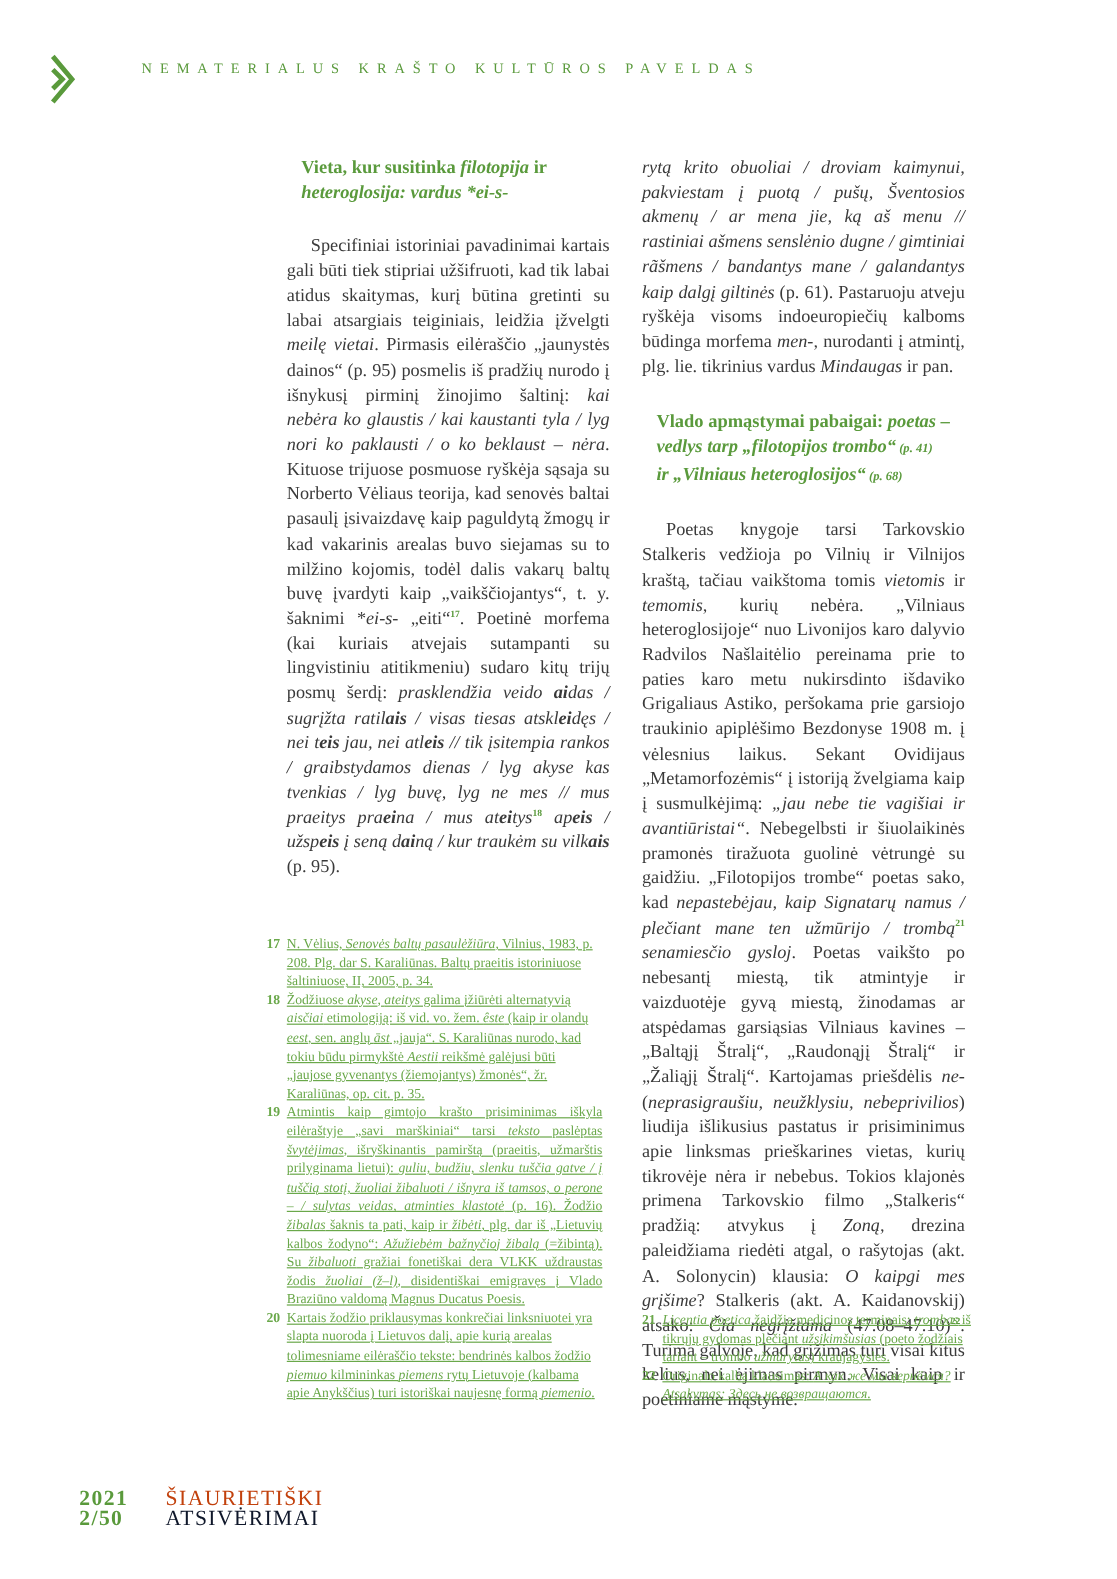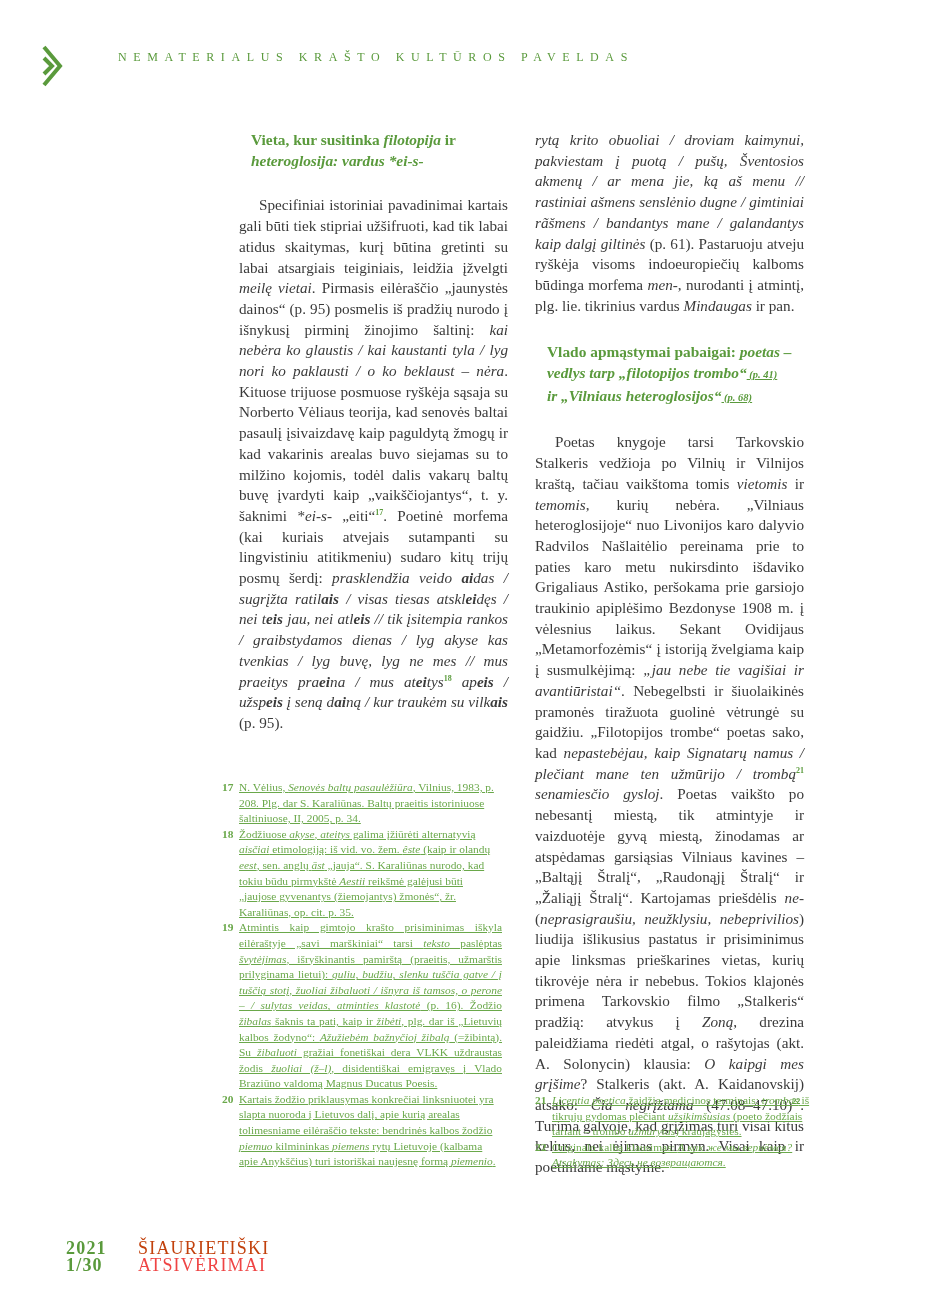--- a/index.html
+++ b/index.html
@@ -6,37 +6,37 @@
   body { width: 931px; height: 1316px; position: relative; overflow: hidden;
          font-family: "Liberation Serif", "DejaVu Serif", serif; color: #3a3a3a; }
   .chev { position: absolute; left: 40px; top: 44px; width: 28px; height: 44px; }
   .running-head { position: absolute; left: 118px; top: 50px; font-size: 12px;
         letter-spacing: 6.6px; color: #5a9a3c; white-space: nowrap; }
   .col { position: absolute; top: 130px; width: 269px; font-size: 15.2px; line-height: 20.7px; }
   .col.left { left: 239px; }
   .col.right { left: 535px; }
   .heading { color: #5a9a3c; font-weight: bold; font-size: 15.4px; line-height: 20.7px; margin: 0 0 24px 12px; }
   .heading i { font-weight: bold; }
-  .heading small { font-size: 10.5px; font-weight: bold; font-style: italic; text-decoration: underline; }
+  .heading small { font-size: 10.5px; font-weight: bold; font-style: italic; }
   p { margin: 0; text-align: justify; text-indent: 20px; hyphens: manual; }
   p.noindent { text-indent: 0; }
   sup.fn { color: #5a9a3c; font-size: 8px; line-height: 0; font-weight: bold; }
   .spacer { height: 26px; }
   .notes { position: absolute; width: 280px; font-size: 11.4px; line-height: 15.6px; color: #6aa84a; }
   .notes.left { left: 222px; top: 780px; }
   .notes.right { left: 535px; top: 1093px; }
   .note { display: flex; }
   .note .num { width: 17px; flex: 0 0 17px; font-weight: bold; }
   .note .txt { flex: 1; text-decoration: underline; }
   .note .txt.just { text-align: justify; }
   .footer { position: absolute; left: 66px; top: 1240px; font-size: 18px; line-height: 17px; letter-spacing: 1.2px; }
   .footer .row { display: flex; }
   .footer .yr { color: #5a9a3c; width: 72px; font-weight: bold; }
   .footer .t1 { color: #c2410c; }
-  .footer .t2 { color: #ef4444; }
+  .footer .t2 { color: #0f172a; }
 </style>
 </head>
 <body>
 
 <svg class="chev" viewBox="0 0 28 44">
   <polyline points="4,3 20,22 4,41" fill="none" stroke="#5a9a3c" stroke-width="4"></polyline>
   <polyline points="4,14 12,22 4,30" fill="none" stroke="#5a9a3c" stroke-width="4"></polyline>
 </svg>
 <div class="running-head">NEMATERIALUS KRAŠTO KULTŪROS PAVELDAS</div>
 
@@ -92,16 +92,16 @@
       <span class="txt"><span>Originalo kalba klausimas: </span><i>А как же мы вернёмся? Atsakymas: Здесь не возвращаются.</i></span>
     </div>
   </div>
 
 <div class="footer">
   <div class="row">
     <span class="yr">2021</span>
     <span class="t1">ŠIAURIETIŠKI</span>
   </div>
   <div class="row">
-    <span class="yr">1/30</span>
+    <span class="yr">2/50</span>
     <span class="t2">ATSIVĖRIMAI</span>
   </div>
 </div>
 
 </body></html>

